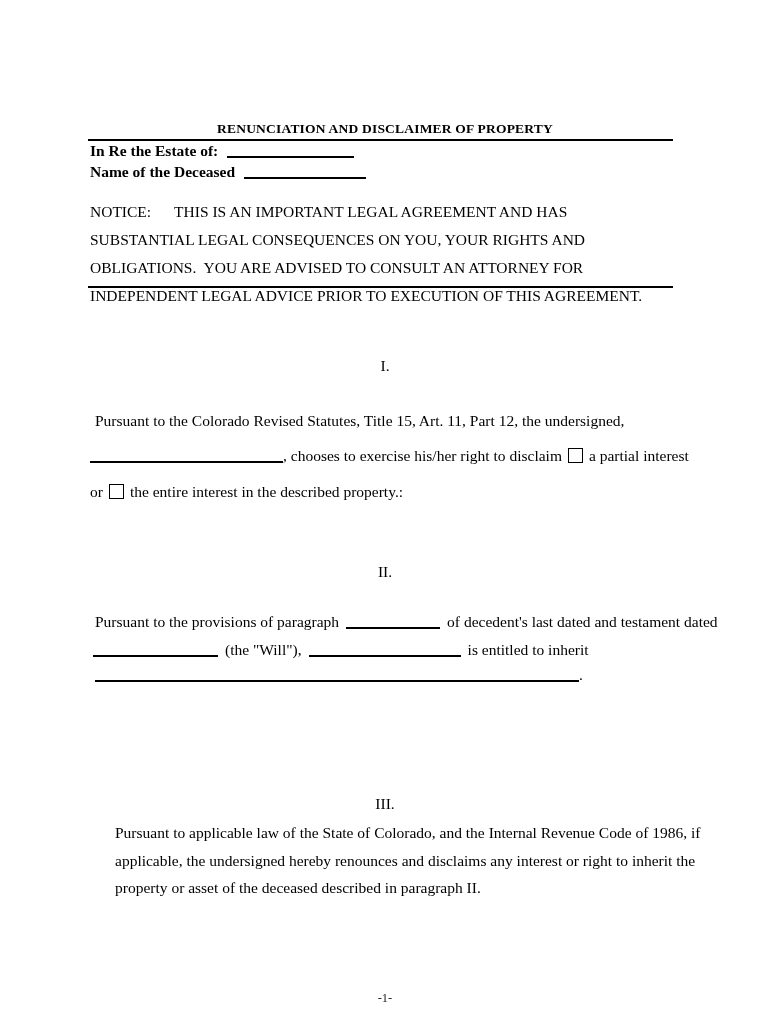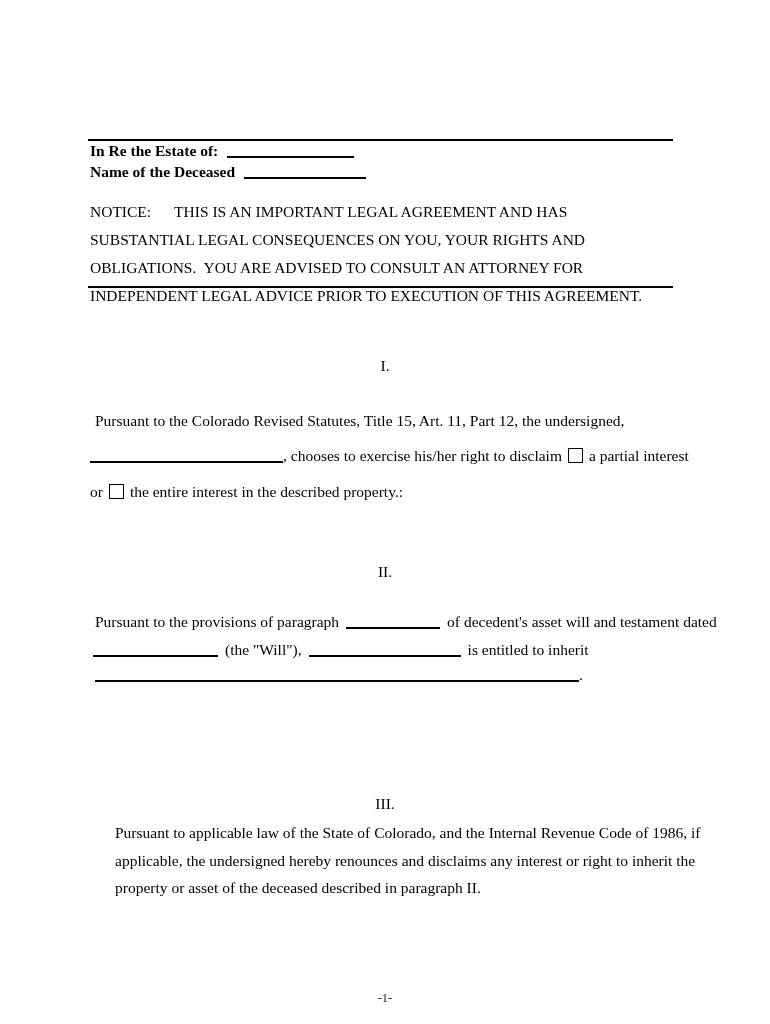--- a/index.html
+++ b/index.html
@@ -58,20 +58,21 @@
 
   
   .footer { top:991px; left:0; width:770px; text-align:center; font-size:12.5px; color:#222; }
 </style>
 </head>
 <body>
 
 <div class="page">
 
 
+  <div class="abs title">RENUNCIATION AND DISCLAIMER OF PROPERTY</div>
   <div class="abs rule rule1"></div>
 
   <div class="abs estate">
     <span>In Re the Estate of:</span><span class="blank b-estate"></span>
   </div>
   <div class="abs deceased">
     <span>Name of the Deceased</span><span class="blank b-deceased"></span>
   </div>
 
   <div class="abs notice">NOTICE:      THIS IS AN IMPORTANT LEGAL AGREEMENT AND HAS
@@ -84,21 +85,21 @@
   <div class="abs s1l1">Pursuant to the Colorado Revised Statutes, Title 15, Art. 11, Part 12, the undersigned,</div>
   <div class="abs s1l2">
     <span class="blank b-undersigned"></span><span>, chooses to exercise his/her right to disclaim</span><span class="checkbox"></span><span>a partial interest</span>
   </div>
   <div class="abs s1l3">
     <span>or</span><span class="checkbox"></span><span>the entire interest in the described property.:</span>
   </div>
 
   <div class="abs sec-h h-two">II.</div>
   <div class="abs s2l1">
-    <span>Pursuant to the provisions of paragraph</span><span class="blank b-paragraph"></span><span>of decedent's asset will and testament dated</span>
+    <span>Pursuant to the provisions of paragraph</span><span class="blank b-paragraph"></span><span>of decedent's last dated and testament dated</span>
   </div>
   <div class="abs s2l2">
     <span class="blank b-willdate"></span><span>(the "Will"),</span><span class="blank b-heir"></span><span>is entitled to inherit</span>
   </div>
   <div class="abs s2l3">
     <span class="blank b-property"></span><span>.</span>
   </div>
 
   <div class="abs sec-h h-three">III.</div>
   <div class="abs s3body">Pursuant to applicable law of the State of Colorado, and the Internal Revenue Code of 1986, if

